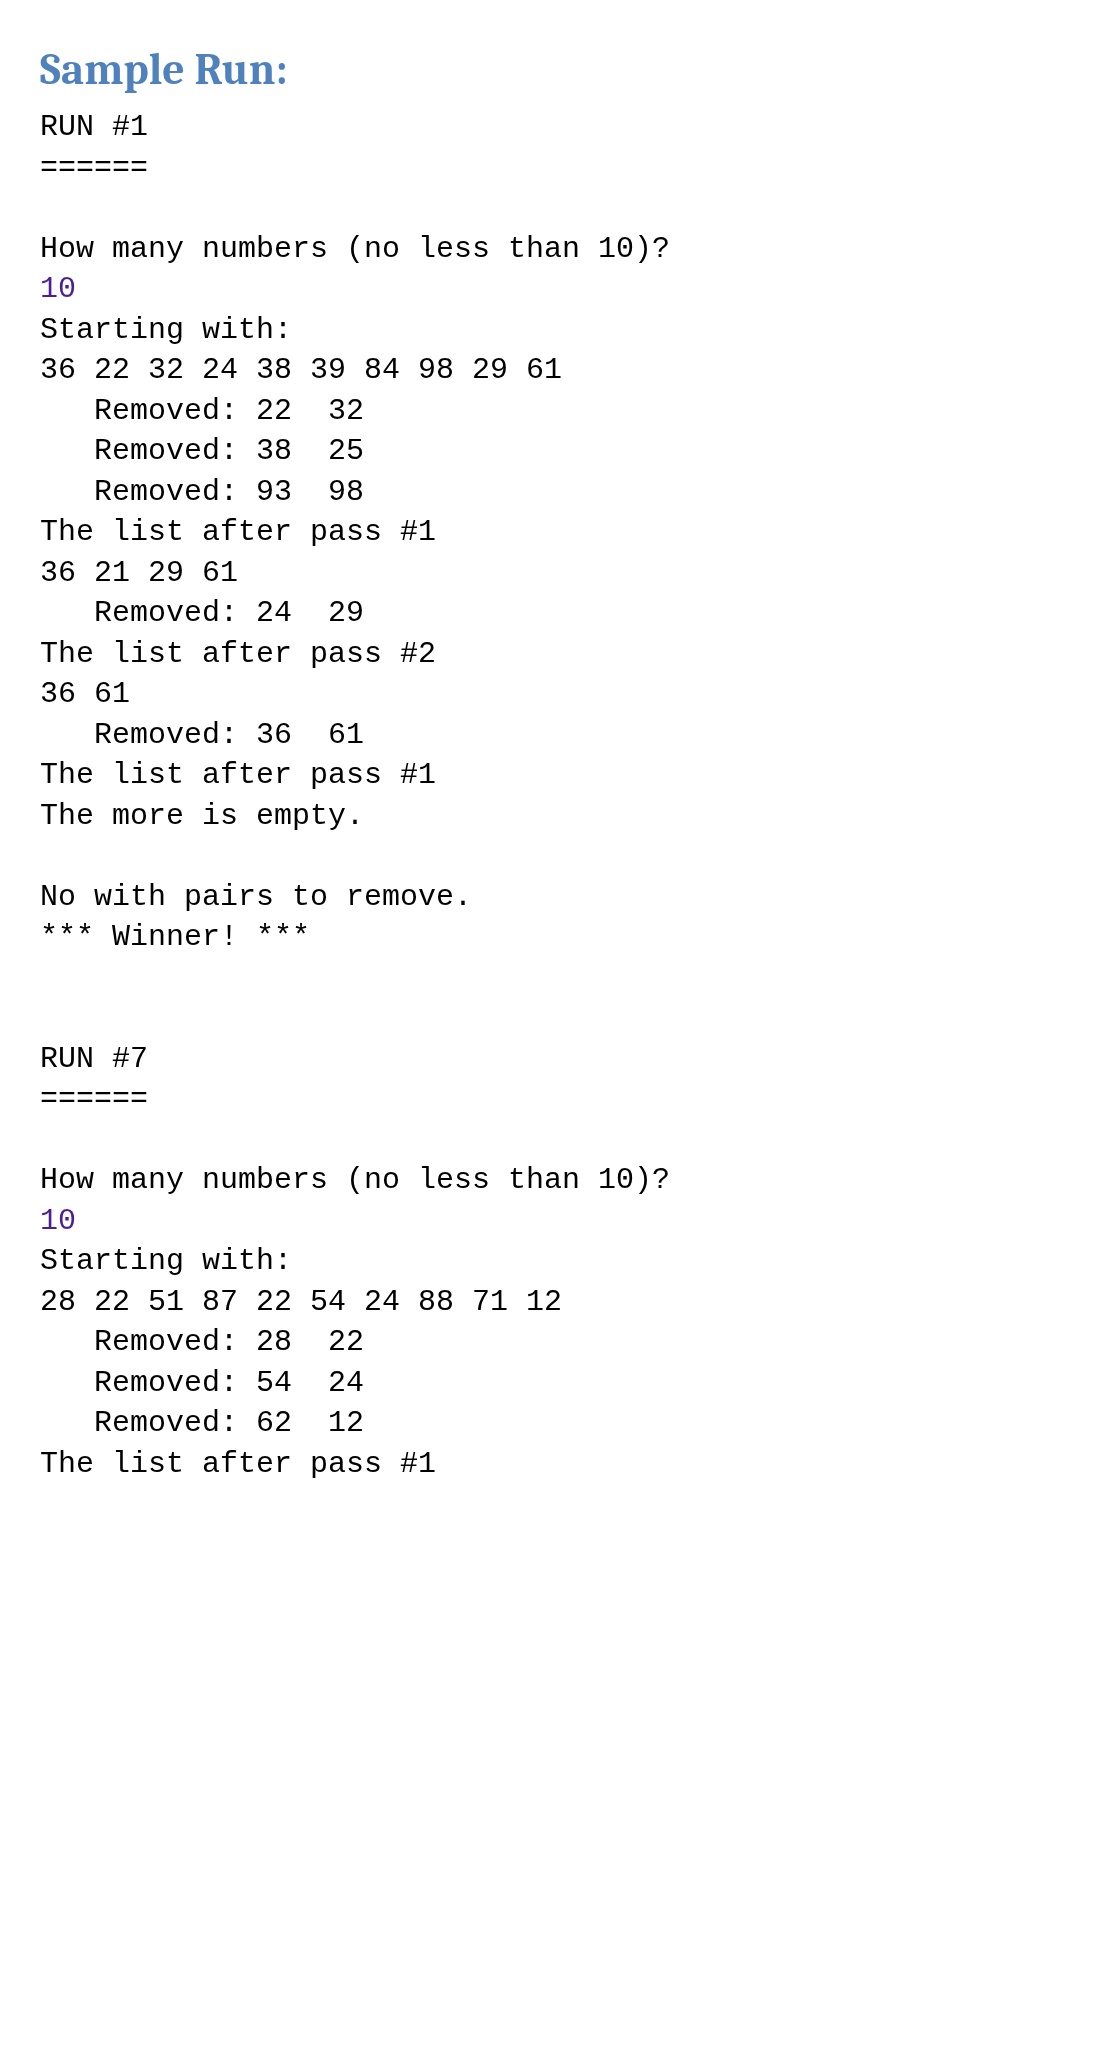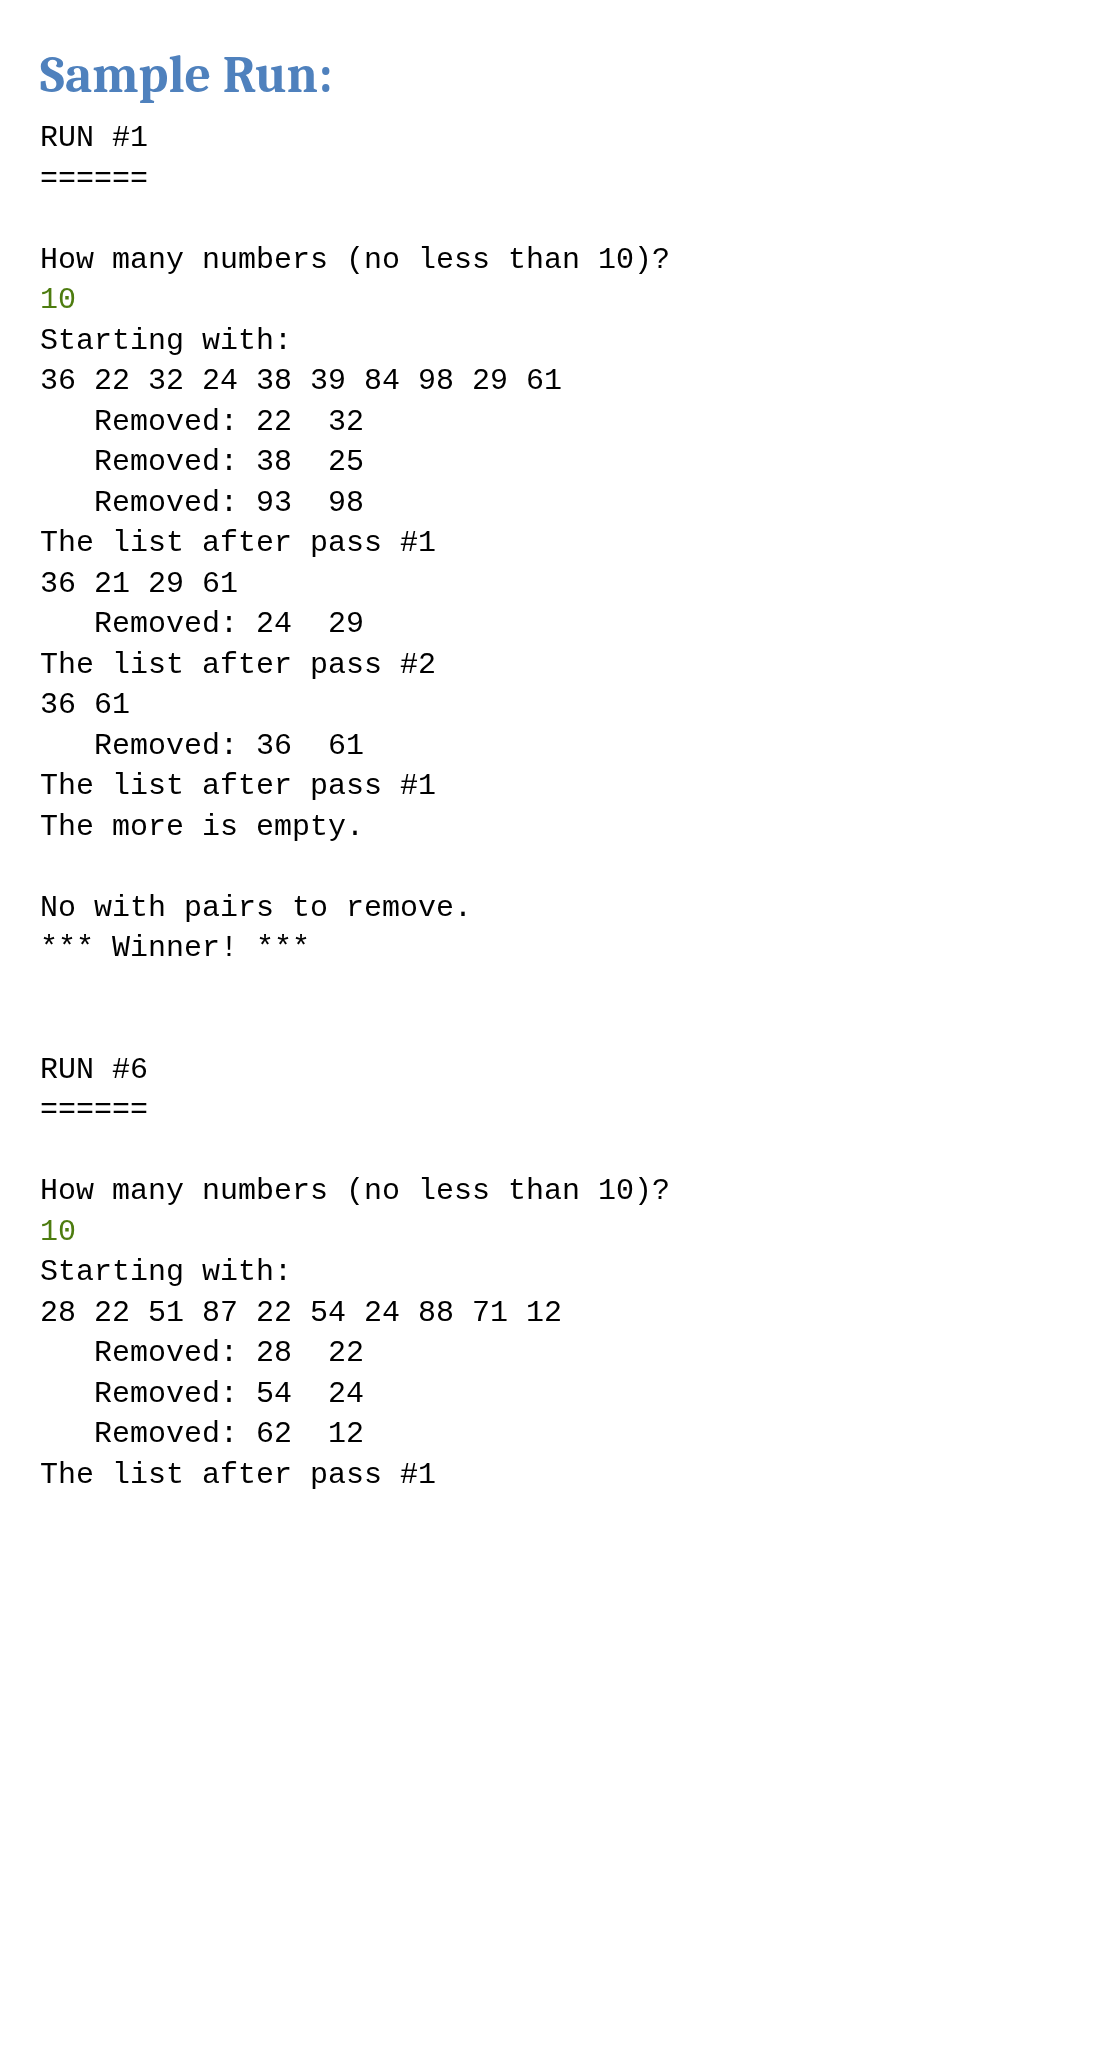--- a/index.html
+++ b/index.html
@@ -8,28 +8,28 @@
       font-family: "Courier New", Courier, monospace;
       background: #ffffff;
       font-size: 30px;
       line-height: 1.35;
       color: #000000;
     }
     .heading {
       font-family: Cambria, Georgia, serif;
       font-weight: bold;
       color: #4f81bd;
-      font-size: 52px;
+      font-size: 44px;
       margin: 0 0 8px 0;
     }
     .mono-block {
       white-space: pre;
     }
     .user-input {
-      color: #4d7c0f;
+      color: #4c1d95;
     }
   </style>
 </head>
 <body>
 
 <div class="heading">Sample Run:</div>
 
 <div class="mono-block"><span>RUN #1</span>
 <span>======</span>
 
@@ -46,21 +46,21 @@
 <span>The list after pass #2</span>
 <span>36 61</span>
 <span>   Removed: 36  61</span>
 <span>The list after pass #1</span>
 <span>The more is empty.</span>
 
 <span>No with pairs to remove.</span>
 <span>*** Winner! ***</span>
 
 
-<span>RUN #6</span>
+<span>RUN #7</span>
 <span>======</span>
 
 <span>How many numbers (no less than 10)?</span>
 <span class="user-input">10</span>
 <span>Starting with:</span>
 <span>28 22 51 87 22 54 24 88 71 12</span>
 <span>   Removed: 28  22</span>
 <span>   Removed: 54  24</span>
 <span>   Removed: 62  12</span>
 <span>The list after pass #1</span></div>

